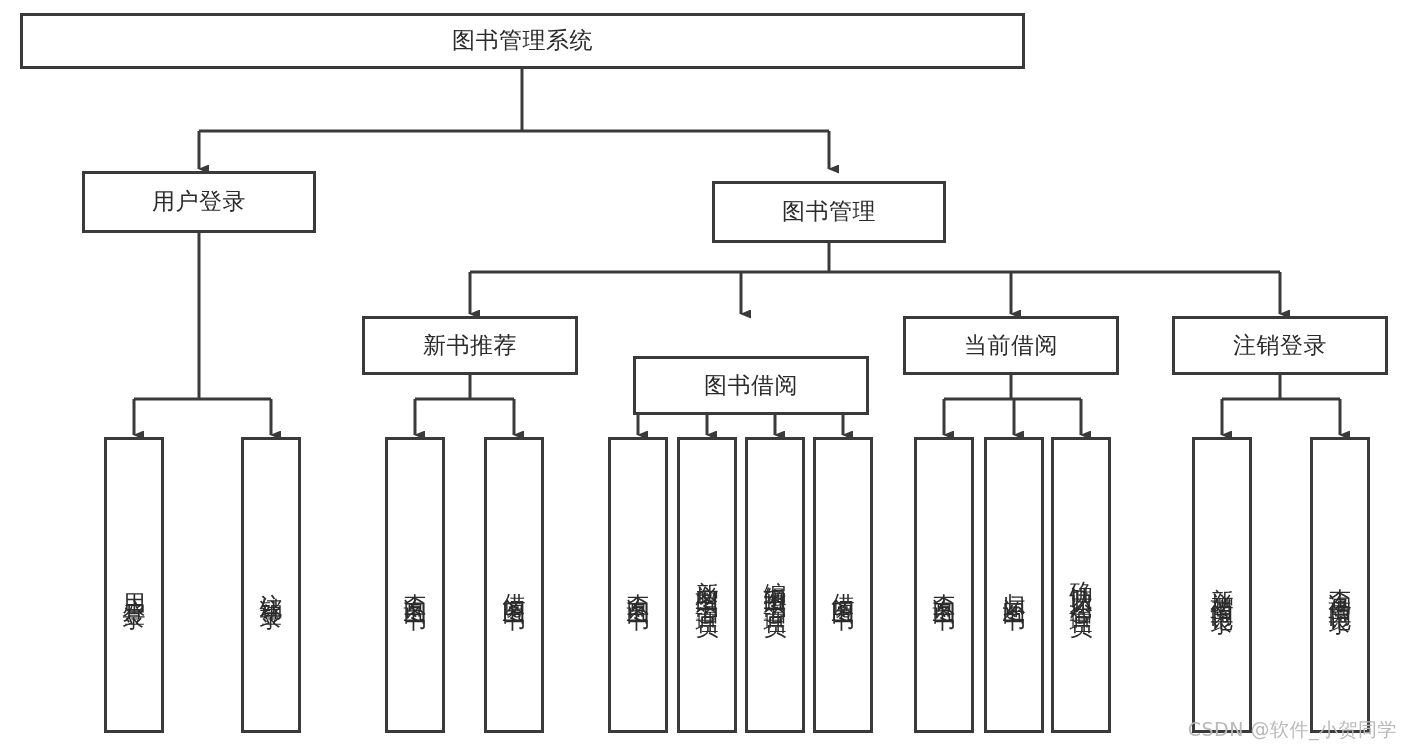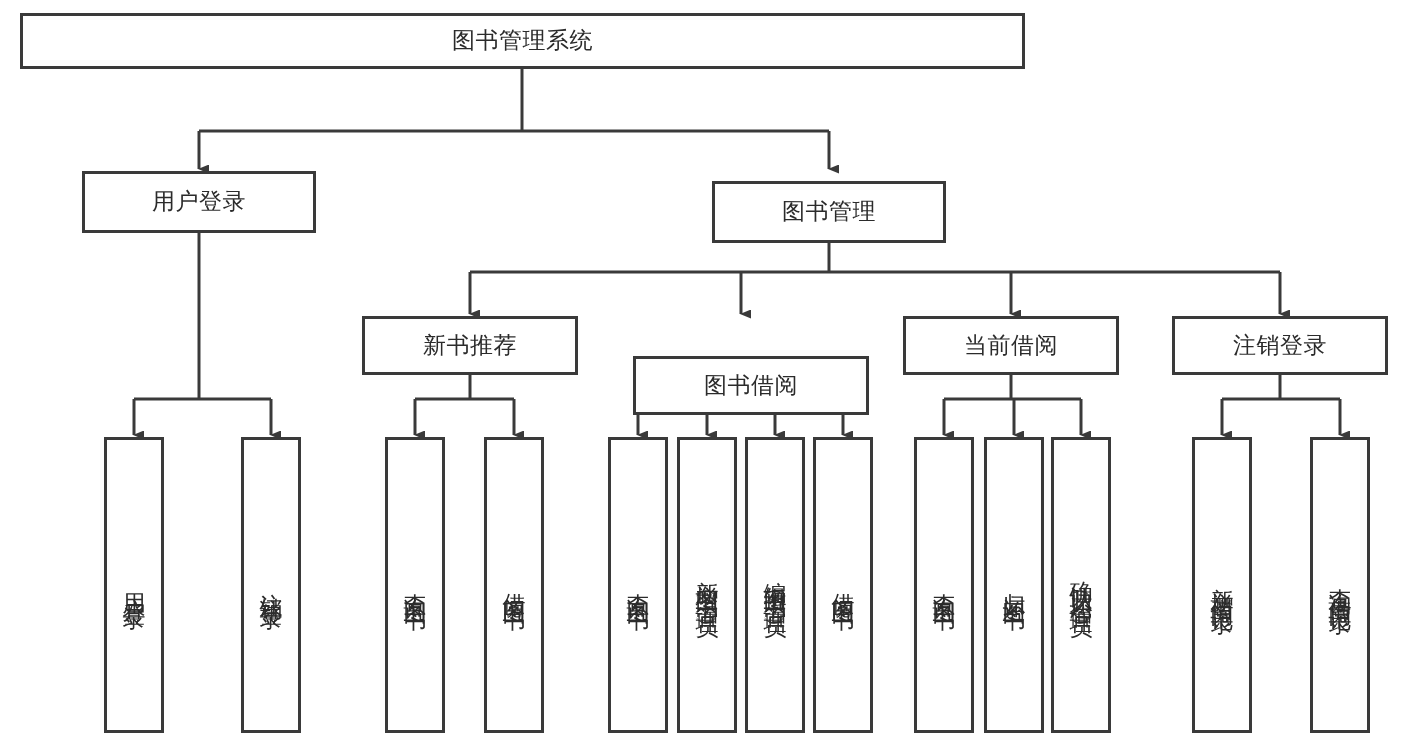--- a/index.html
+++ b/index.html
@@ -172,14 +172,15 @@
         <span class="node-label">确认归还（管理员）</span>
       </div>
       <div class="node-box node-v" style="left: 1192px; top: 437px; width: 60px; height: 296px;">
         <span class="node-label">新增借阅记录</span>
       </div>
       <div class="node-box node-v" style="left: 1310px; top: 437px; width: 60px; height: 296px;">
         <span class="node-label">查询借阅记录</span>
       </div>
     </div>
 
+  <div id="watermark">CSDN @软件_小贺同学</div>
 
 </div>
 
 </body></html>

